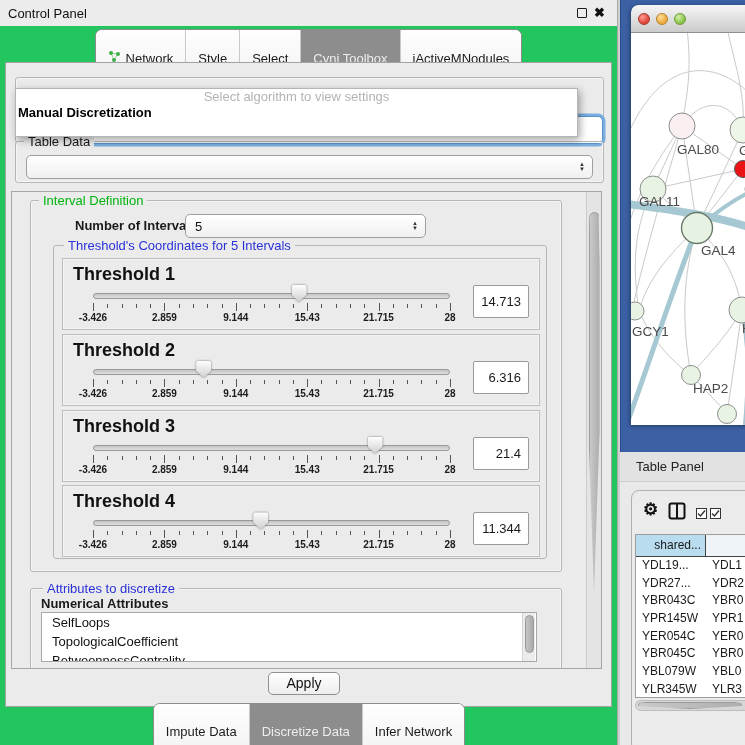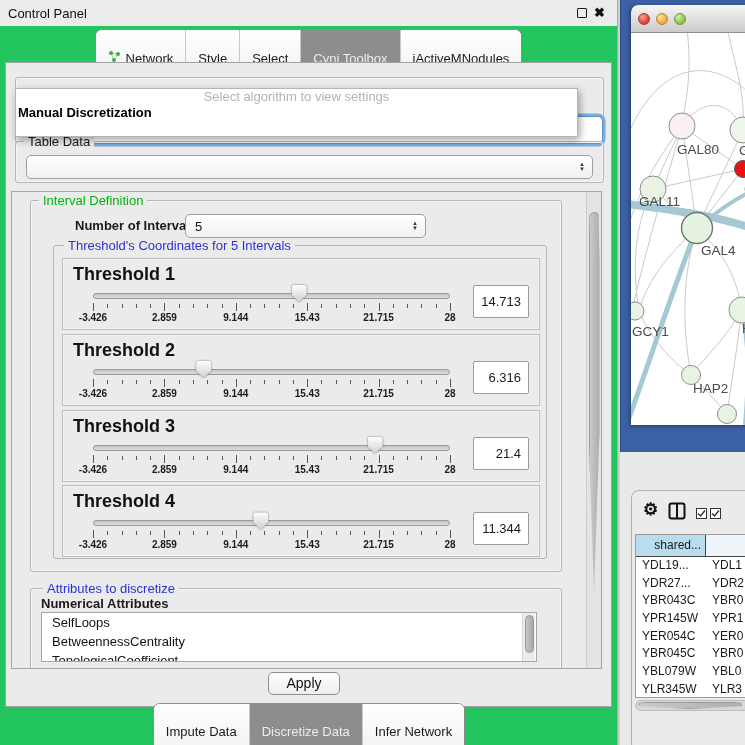--- a/index.html
+++ b/index.html
@@ -366,22 +366,22 @@
       </div>
 
       <div class="groupbox attr-group">
         <span class="group-title blue" style="left:12px;">Attributes to discretize</span>
         <span class="attr-heading">Numerical Attributes</span>
         <div class="attr-list" id="attr-list">
           <div class="attr-scroll">
               <div class="thumb2"></div>
             </div>
         <div class="attr-item">SelfLoops</div>
+            <div class="attr-item">TopologicalCoefficient</div>
             <div class="attr-item">BetweennessCentrality</div>
-            <div class="attr-item">TopologicalCoefficient</div>
           </div>
       </div>
 
       <div class="vscroll">
         <div class="thumb" style="left:1.5px; width:11px; top:20px; height:380px;"></div>
       </div>
     </div>
 
     <div class="apply-btn">Apply</div>
   </div>
@@ -458,20 +458,23 @@
         <text x="70" y="222">GAL4</text>
         <text x="1" y="303">GCY1</text>
         <text x="111" y="300">H</text>
         <text x="62" y="360">HAP2</text>
       </g>
     </svg>
   </div>
 </div>
 
 <div class="table-panel">
+  <div class="tp-header">
+    <span class="tp-title">Table Panel</span>
+  </div>
   <div class="tp-body">
     <div class="tp-toolbar">
       <span class="gear-icon">⚙</span>
       <span class="split-icon">
         <svg width="18" height="18" viewBox="0 0 18 18">
             <rect x="1.5" y="1.5" width="15" height="15" rx="2" fill="none" stroke="#111" stroke-width="2"></rect>
             <line x1="9" y1="1.5" x2="9" y2="16.5" stroke="#111" stroke-width="2"></line>
           </svg>
       </span>
       <span class="check-icon" style="left:64px;">

